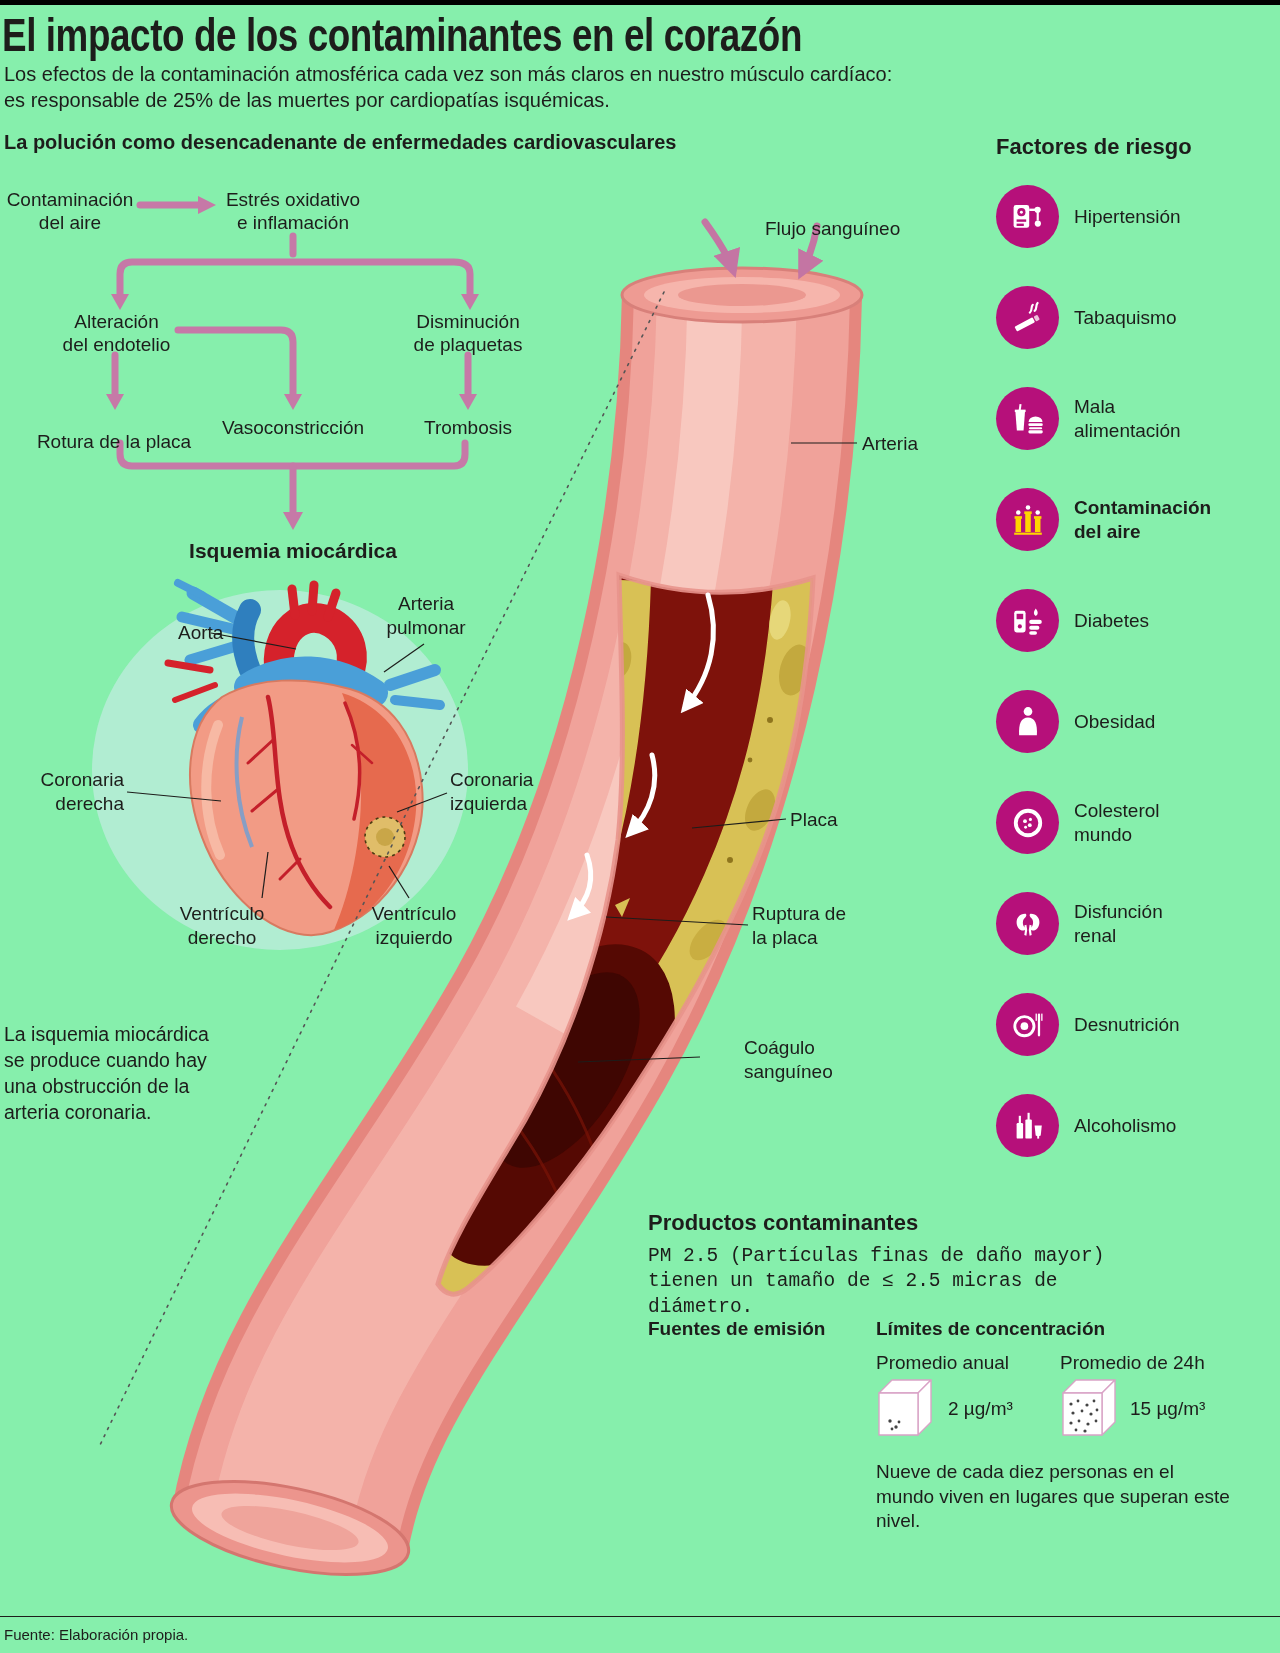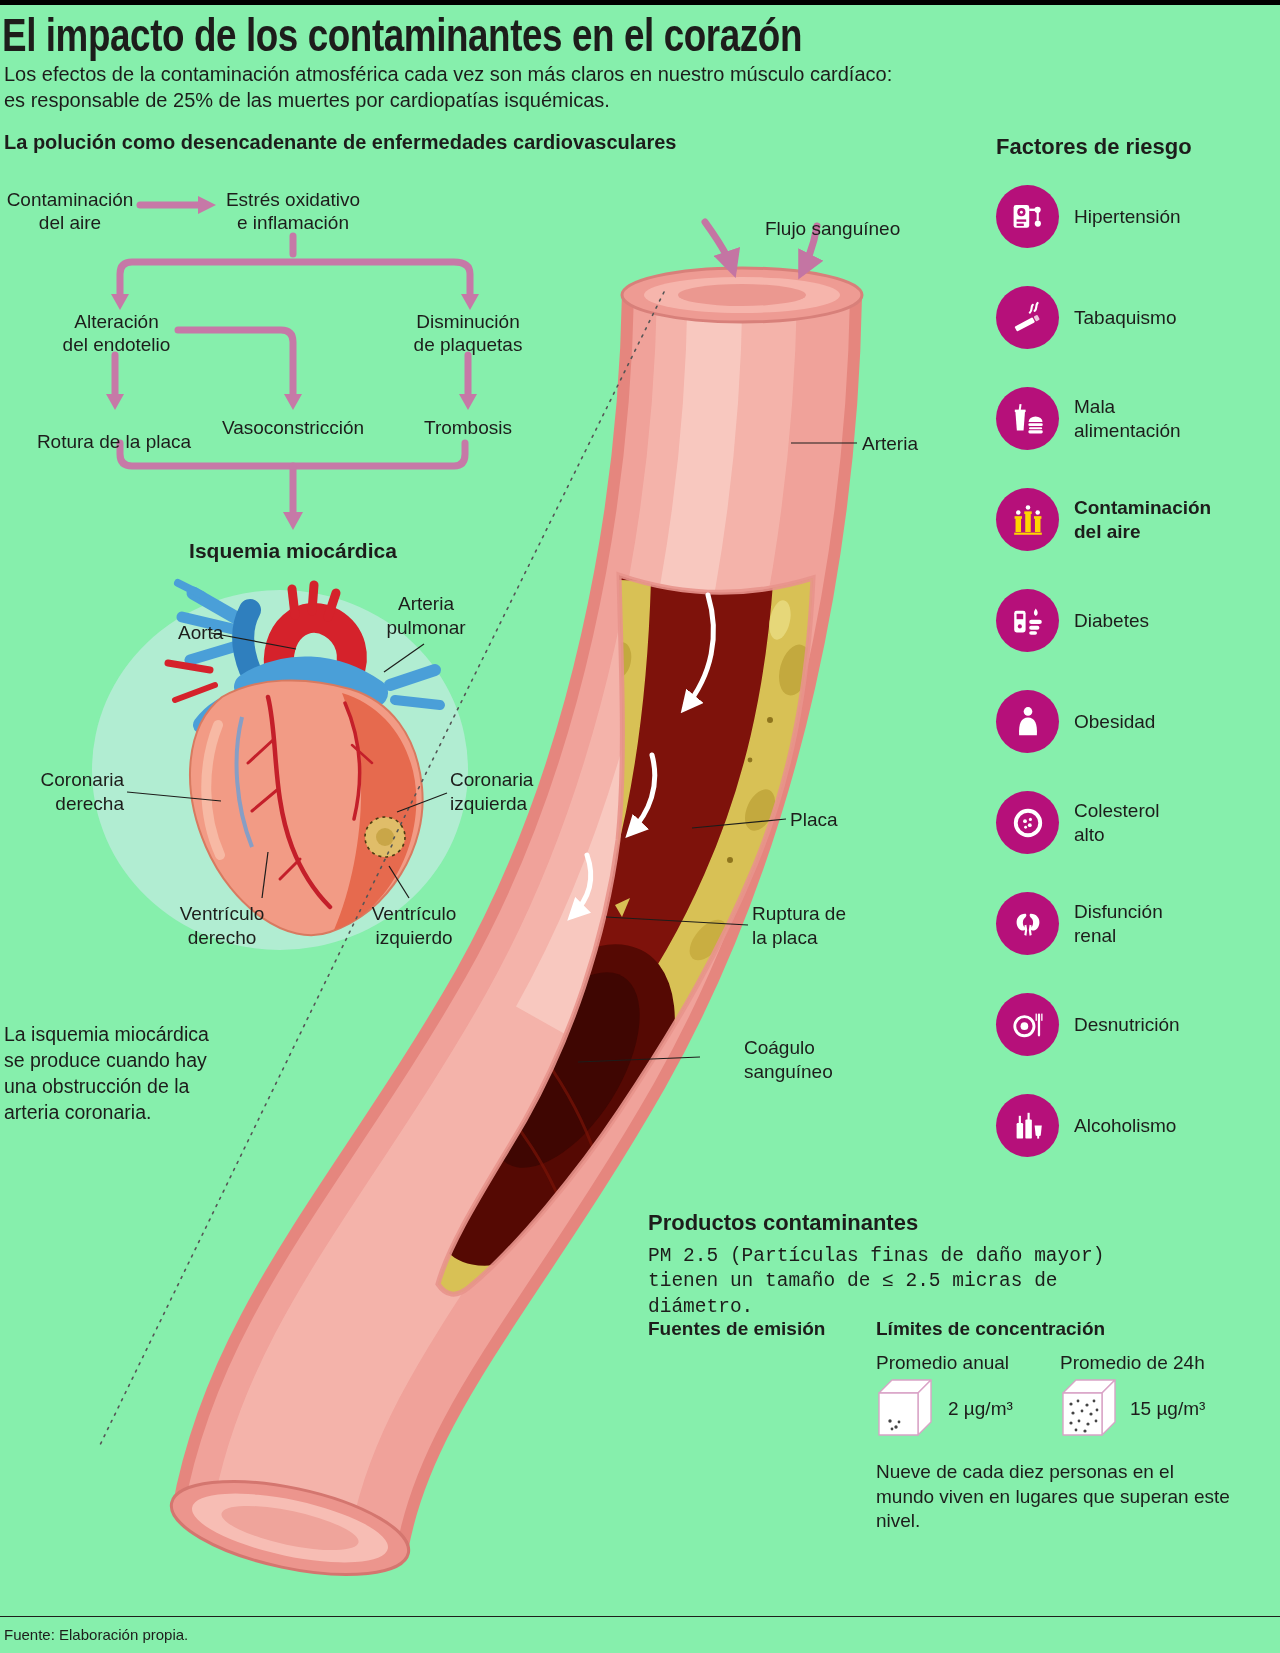--- a/index.html
+++ b/index.html
@@ -433,21 +433,21 @@
         <svg viewBox="0 0 30 30">
             <circle cx="15" cy="15" r="10.2" stroke="#fff" stroke-width="3.2" fill="none"></circle>
             <circle cx="12.5" cy="13.5" r="1.6" fill="#fff"></circle>
             <circle cx="17" cy="12" r="1.3" fill="#fff"></circle>
             <circle cx="16.5" cy="16.8" r="1.6" fill="#fff"></circle>
             <circle cx="13" cy="18.5" r="1.2" fill="#fff"></circle>
           </svg>
       </div>
       <div class="risk-label">
           <span class="ln">Colesterol</span>
-          <span class="ln">alto</span>
+          <span class="ln">mundo</span>
         </div>
     </div>
 
     <div class="risk-item">
       <div class="risk-circle">
         <svg viewBox="0 0 30 30">
             <path d="M12.5 6.5 C8 6.5 5.5 10 5.5 13.5 C5.5 17.5 8 20.5 11 20.5 C13 20.5 13.4 18.8 12.3 17.8 C10.2 16 10.2 11.5 12.5 9.8 C13.8 8.8 14.2 6.5 12.5 6.5 Z" fill="#fff"></path>
             <path d="M17.5 6.5 C22 6.5 24.5 10 24.5 13.5 C24.5 17.5 22 20.5 19 20.5 C17 20.5 16.6 18.8 17.7 17.8 C19.8 16 19.8 11.5 17.5 9.8 C16.2 8.8 15.8 6.5 17.5 6.5 Z" fill="#fff"></path>
             <path d="M12.8 16 C13.6 18.5 13.6 21.5 12.8 24.5" stroke="#fff" stroke-width="1.8" fill="none"></path>
             <path d="M17.2 16 C16.4 18.5 16.4 21.5 17.2 24.5" stroke="#fff" stroke-width="1.8" fill="none"></path>

